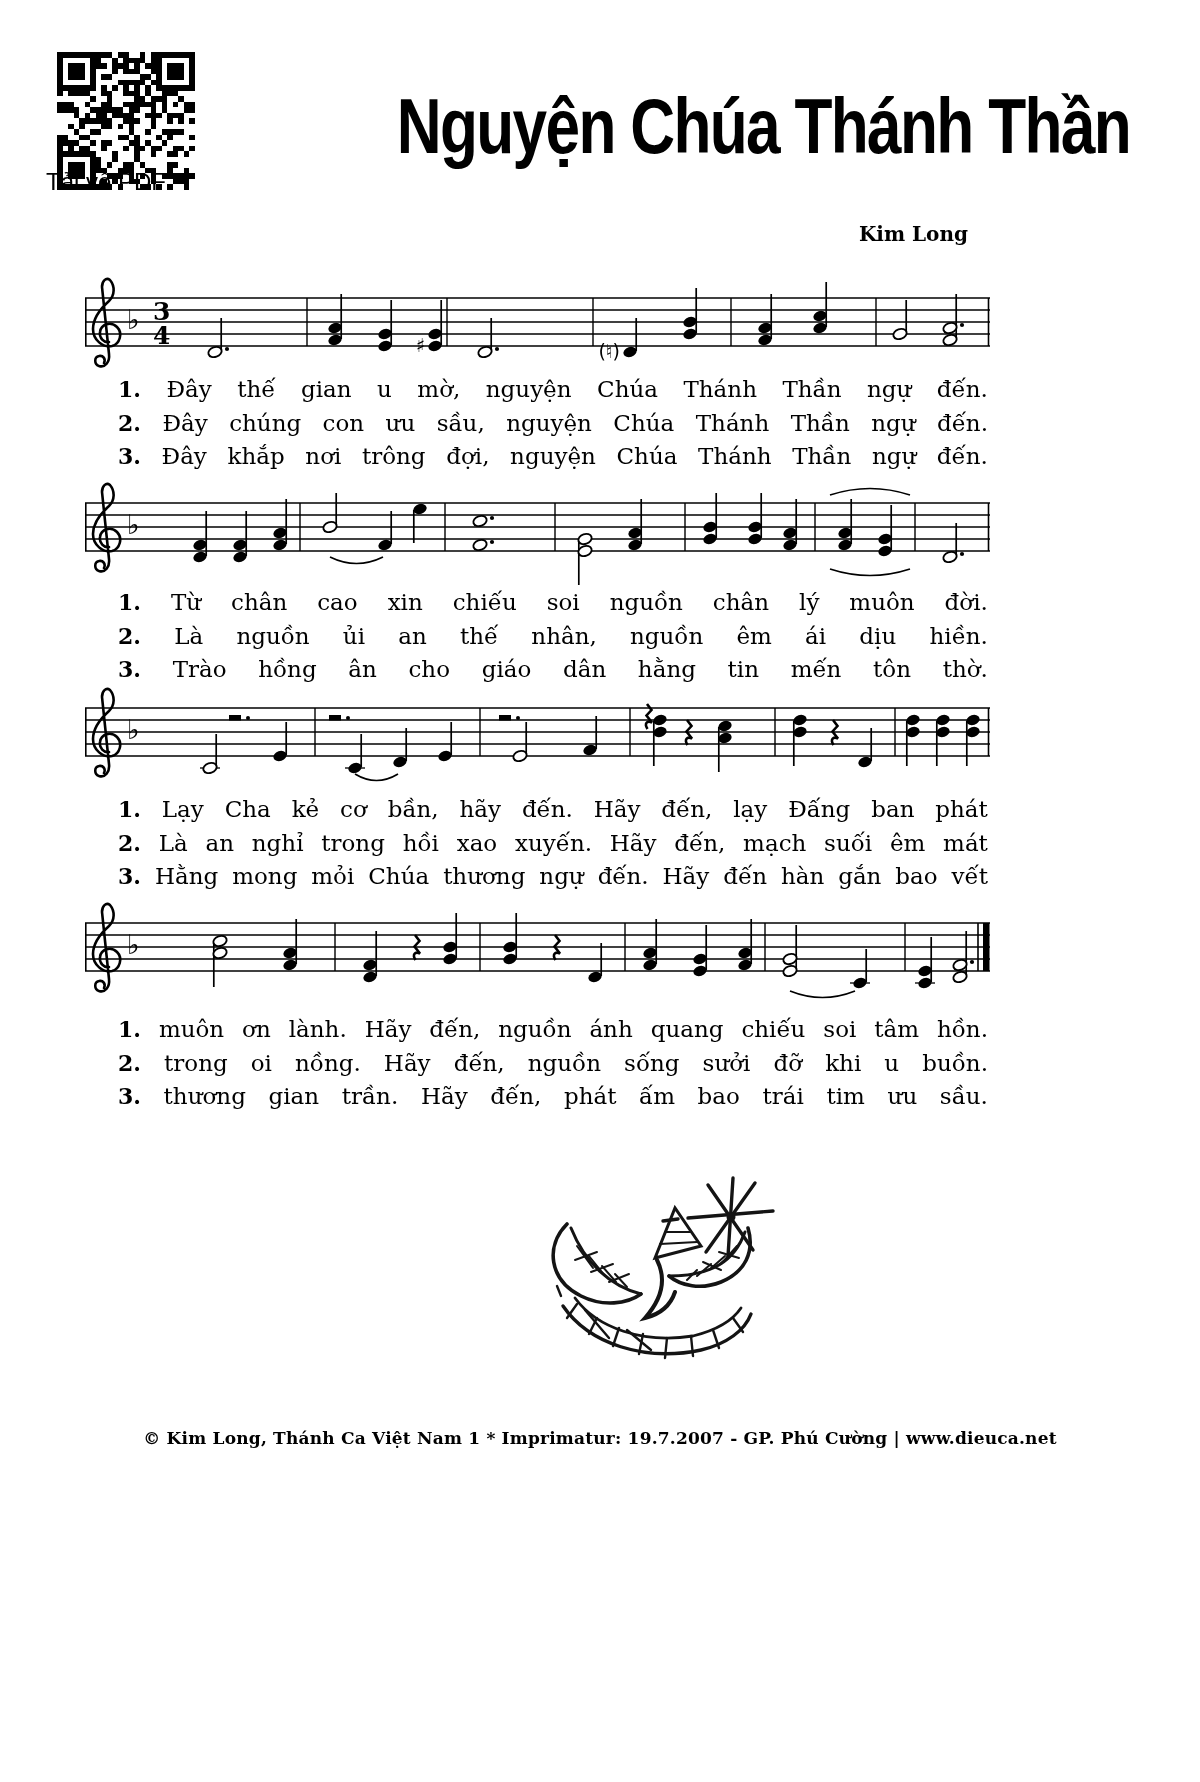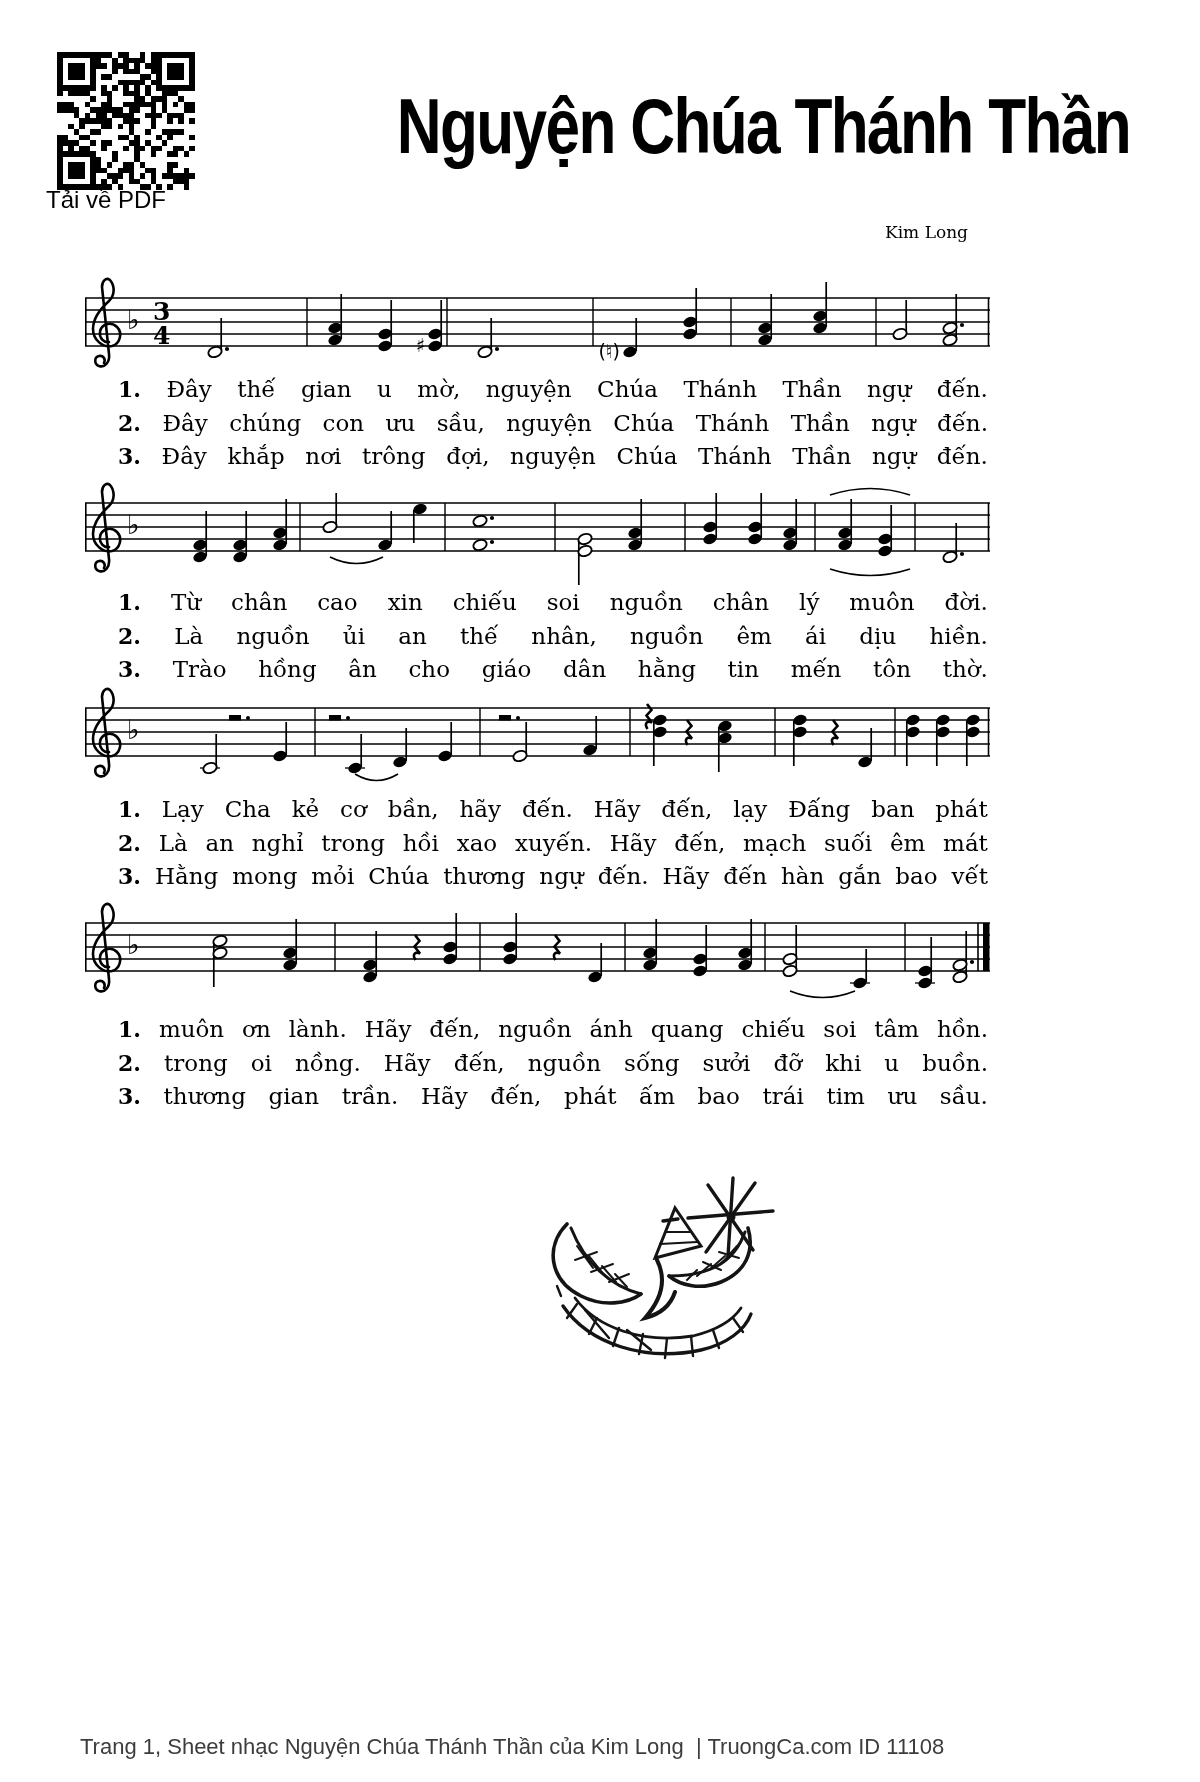--- a/index.html
+++ b/index.html
@@ -1,24 +1,24 @@
 <!DOCTYPE html>
 <html><head>
 <meta charset="utf-8">
 <style>
   html,body{margin:0;padding:0;background:#fff;}
   .page{position:relative;width:1200px;height:1782px;background:#fff;overflow:hidden;
         font-family:"DejaVu Serif",serif;color:#000;}
   .qr{position:absolute;left:57px;top:52px;width:138px;height:138px;cursor:pointer;}
   .qr-label{position:absolute;left:46px;top:168px;width:170px;font-family:"Liberation Sans",sans-serif;
-            font-size:24px;color:#000;margin-top:18px;}
+            font-size:24px;color:#000;}
   .title{position:absolute;left:0;right:0;top:84px;height:90px;text-align:right;}
   .title span{display:inline-block;font-family:"Liberation Sans",sans-serif;font-weight:800;
               font-size:74px;letter-spacing:-2px;transform:scale(0.84,1.04);transform-origin:center;}
-  .composer{position:absolute;right:232px;top:222px;font-weight:normal;font-size:17px;}
+  .composer{position:absolute;right:232px;top:222px;font-weight:bold;font-size:20px;}
   .staff{position:absolute;left:85px;width:905px;height:120px;}
   .lyrics{position:absolute;left:118px;width:870px;}
   .vline{display:flex;justify-content:space-between;align-items:baseline;height:33.5px;
          font-size:23px;white-space:nowrap;}
   .vnum{font-weight:bold;font-size:22px;}
   .dove{position:absolute;left:505px;top:1168px;width:290px;height:210px;}
   .copyright{position:absolute;left:0;right:0;top:1428px;text-align:center;font-weight:bold;
              font-size:17px;letter-spacing:0.2px;}
   .footer{position:absolute;left:80px;top:1734px;font-family:"Liberation Sans",sans-serif;
           font-size:22px;color:#3c3c3c;white-space:pre;}
@@ -650,14 +650,14 @@
           <path d="M186,168 L188,188"></path>
         <path d="M208,162 L214,180"></path>
           <path d="M228,150 L238,164"></path>
         <path d="M80,142 L104,170"></path>
           <path d="M122,162 L146,182"></path>
       </g>
       <path stroke-width="2.4" d="M52,118 l4,10"></path>
     </g>
   </svg>
 
-  <div class="footer">Trang 1, Sheet nhạc Nguyện Chúa Thánh Thần của Kim Long  | TruongCa.com ID 11108</div>
+  <div class="copyright">© Kim Long, Thánh Ca Việt Nam 1 * Imprimatur: 19.7.2007 - GP. Phú Cường | www.dieuca.net</div>
 </div>
 
 </body></html>

